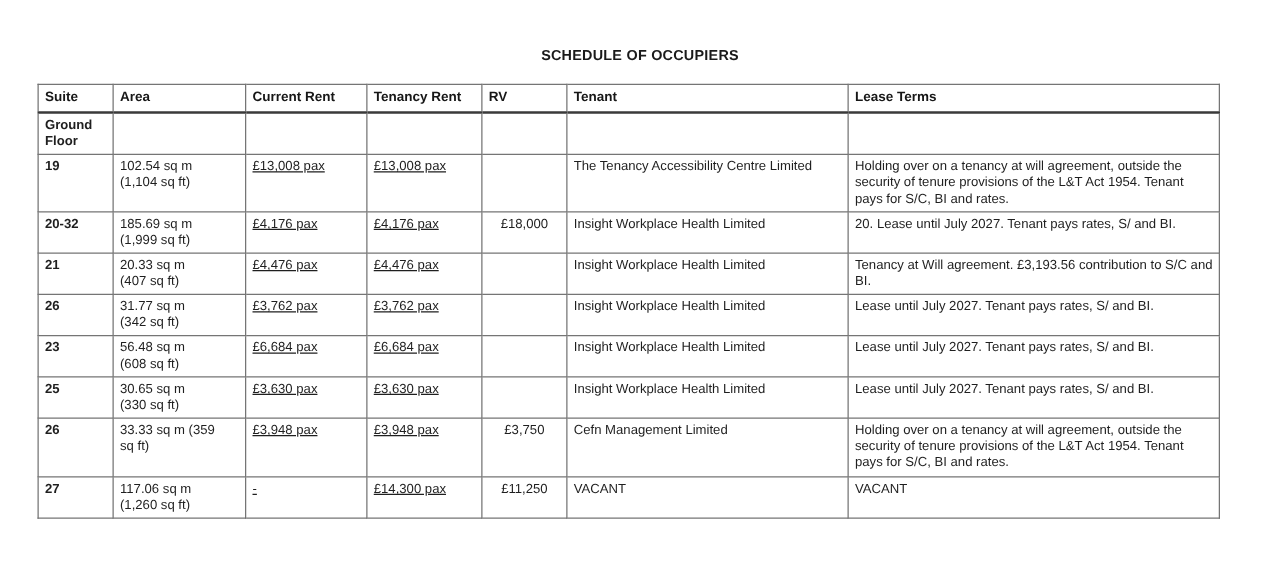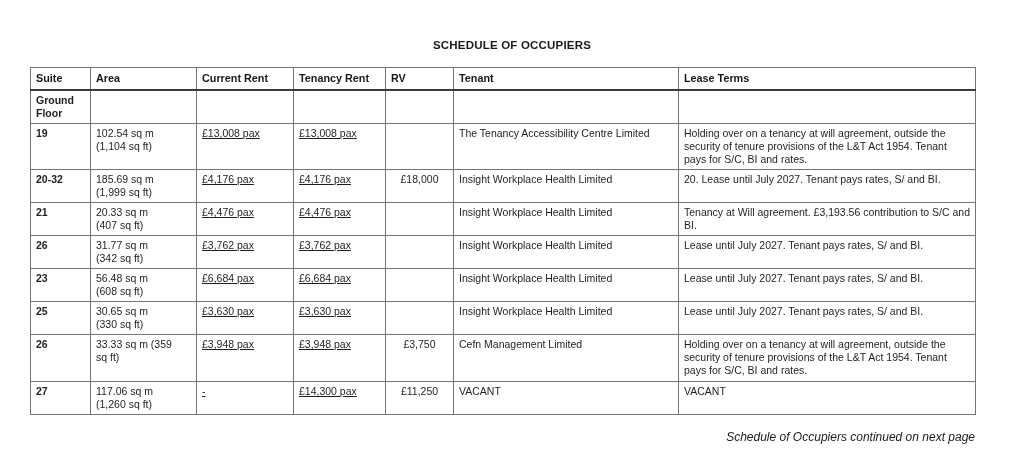--- a/index.html
+++ b/index.html
@@ -203,15 +203,14 @@
           <td class="rent">-</td>
           <td class="rent">£14,300 pax</td>
           <td class="rv">£11,250</td>
           <td class="tenant">VACANT</td>
           <td class="lease">VACANT</td>
         </tr>
       </tbody>
     </table>
   </div>
 
-  <div class="footer-note">Schedule of Occupiers continued on next page</div>
 
 </div>
 
 </body></html>

